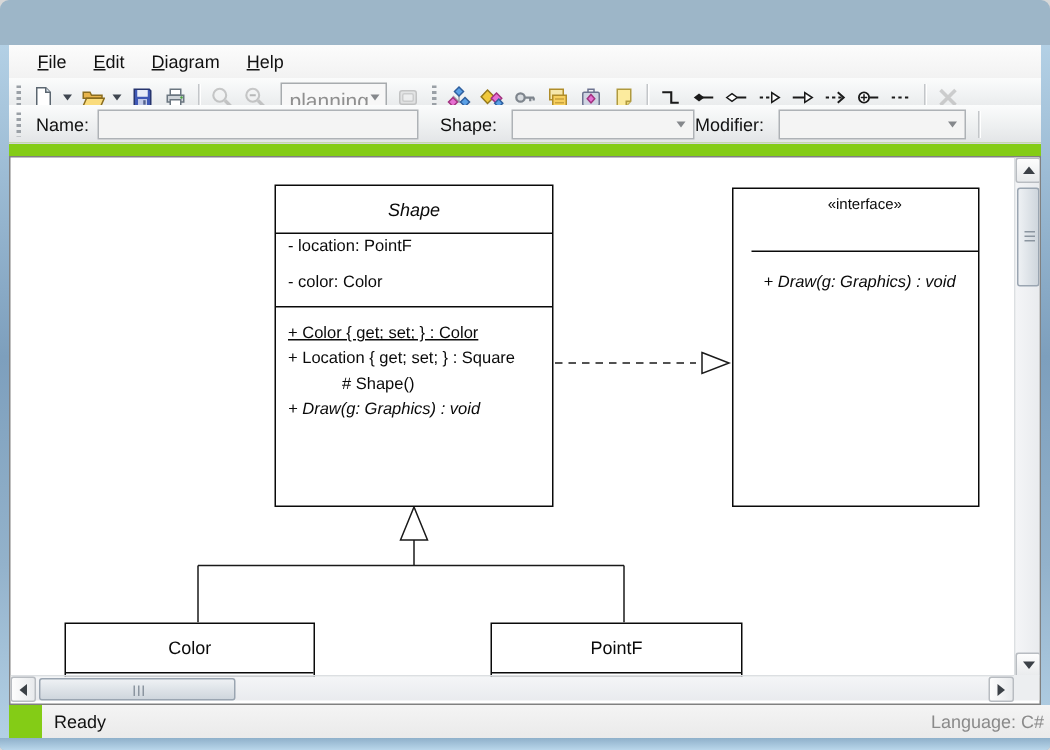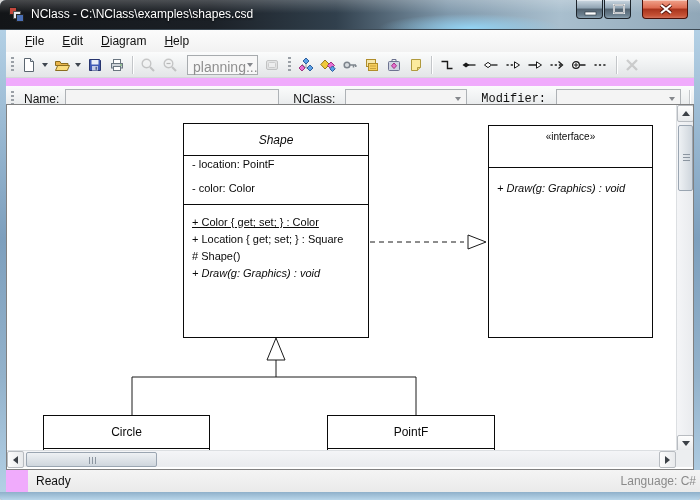--- a/index.html
+++ b/index.html
@@ -25,29 +25,29 @@
   .btn-max{right:69px;width:27px;background:linear-gradient(to bottom,#cdd9e3,#8fa3b2 45%,#52626f 50%,#6d8190 85%,#8aa0af);}
   .btn-close{right:12px;width:46px;border-color:#4a1008;
     background:linear-gradient(to bottom,#f0a38c,#dd6a50 45%,#a8331c 50%,#c45034 85%,#d1705a);}
   .winbtn svg{position:absolute;left:0;top:0;}
   
   .frame{position:absolute;background:linear-gradient(to bottom,#b3d0e5,#7d9fbd 45%,#93b2cb 75%,#b3d0e5);}
   .frame.l{left:0;top:30px;width:6px;height:462px;}
   .frame.r{right:0;top:30px;width:6px;height:462px;}
   .frame.b{left:0;bottom:0;width:700px;height:8px;background:linear-gradient(to bottom,#8fb0ca,#b9d6ea);}
   
-  .client{position:absolute;left:6px;top:30px;width:688px;height:462px;background:#f0abfc;}
+  .client{position:absolute;left:6px;top:30px;width:688px;height:462px;background:#84cc16;}
   .menubar{position:absolute;left:0;top:0;width:100%;height:22px;background:linear-gradient(to bottom,#fcfcfc,#f2f2f2);display:flex;align-items:center;padding-left:10px;}
   .menuitem{font-size:12px;color:#111;padding:3px 9px;cursor:default;}
   .accel{text-decoration:underline;}
   .toolbar,.fieldbar{position:absolute;left:0;width:100%;height:26px;
     background:linear-gradient(to bottom,#fbfcfc,#eef0f1 55%,#e3e5e7);
     border-bottom:1px solid #d4d7d9;display:flex;align-items:center;}
   .toolbar{top:22px;}
-  .fieldbar{top:56px;}
+  .fieldbar{top:40px;}
   .grip{width:3px;height:16px;margin:0 4px 0 5px;
     background:repeating-linear-gradient(to bottom,#9aa0a6 0 2px,transparent 2px 4px);}
   .tbtn{width:20px;height:20px;display:flex;align-items:center;justify-content:center;border-radius:2px;margin:0 1px;}
   .caret{width:9px;height:20px;display:flex;align-items:center;justify-content:center;margin-right:2px;}
   .caret i{display:block;width:0;height:0;border-left:3px solid transparent;border-right:3px solid transparent;border-top:4px solid #3f4650;}
   .tsep{width:1px;height:18px;background:#c3c6c9;box-shadow:1px 0 0 #fff;margin:0 4px;}
   .disabled{opacity:.45;filter:grayscale(1);}
   .combo{width:71px;height:20px;border:1px solid #a7abae;background:#f7f7f7;position:relative;margin:0 3px 0 6px;}
   .combo .val{position:absolute;left:5px;top:3px;font-size:14px;color:#8f8f8f;}
   .combo .dd{position:absolute;right:0;top:0;width:15px;height:18px;display:flex;align-items:center;justify-content:center;}
@@ -63,21 +63,21 @@
   
   .canvas{position:absolute;left:0;top:74px;width:688px;height:366px;background:#fff;border:1px solid #808080;overflow:hidden;}
   .connectors{position:absolute;left:0;top:0;}
   .uml{position:absolute;border:1px solid #0a0a0a;background:#fff;font-size:11px;color:#0a0a0a;}
   .uml .hdr{text-align:center;border-bottom:1px solid #0a0a0a;}
   .uml .row{padding:6px 0 0 8px;line-height:17px;white-space:nowrap;}
   .ital{font-style:italic;}
   .box-shape{left:176px;top:18px;width:186px;height:215px;}
   .box-shape .hdr{height:32px;line-height:32px;font-size:12px;}
   .box-shape .fields{height:49px;border-bottom:1px solid #0a0a0a;}
-  .box-idraw{left:481px;top:20px;width:165px;height:213px;}
+  .box-idraw{left:481px;top:20px;width:165px;height:213px;padding-left:12px;}
   .box-idraw .hdr{height:42px;padding-top:5px;}
   .box-idraw .stereo{font-size:10px;line-height:12px;}
   .box-idraw .iname{font-size:12px;line-height:16px;}
   .box-sub{top:310px;height:37px;}
   .box-circle{left:36px;width:167px;}
   .box-square{left:320px;width:168px;}
   .box-sub .hdr{height:33px;line-height:33px;font-size:12px;}
   
   .vsb{position:absolute;right:0;top:0;width:17px;height:347px;background:linear-gradient(to right,#f4f5f7,#e9ebee);border-left:1px solid #dcdfe2;}
   .hsb{position:absolute;left:0;bottom:2px;height:17px;width:669px;background:linear-gradient(to bottom,#f4f5f7,#e9ebee);border-top:1px solid #dcdfe2;}
@@ -98,45 +98,20 @@
   .statusbar{position:absolute;left:0;bottom:0;width:100%;height:22px;background:linear-gradient(to bottom,#f4f4f4,#eaeaea);display:flex;align-items:center;margin-left:22px;}
   .status-left{font-size:12px;color:#111;margin-left:8px;flex:1;}
   .status-right{font-size:12px;color:#8a8a8a;margin-right:20px;}
   .sizegrip{position:absolute;right:2px;bottom:2px;}
 </style>
 </head>
 <body>
 
 <div class="win">
 
-  <div class="titlebar">
-    <div class="appicon">
-      <div class="sq red"></div>
-        <div class="sq lite"></div>
-        <div class="sq blue"></div>
-    </div>
-    <div class="titletext">NClass - C:\NClass\examples\shapes.csd</div>
-    <div class="winbtn btn-min">
-      <svg width="27" height="19">
-          <rect x="8" y="12" width="11" height="3" fill="#fff" stroke="#27323c" stroke-width="0.6"></rect>
-        </svg>
-    </div>
-    <div class="winbtn btn-max">
-      <svg width="27" height="19">
-          <rect x="9" y="5" width="10" height="8" fill="none" stroke="#fff" stroke-width="2"></rect>
-          <rect x="9" y="5" width="10" height="8" fill="none" stroke="#27323c" stroke-width="0.5"></rect>
-        </svg>
-    </div>
-    <div class="winbtn btn-close">
-      <svg width="46" height="19">
-          <path d="M18 5 L28 13 M28 5 L18 13" stroke="#57150c" stroke-width="4" fill="none"></path>
-          <path d="M18 5 L28 13 M28 5 L18 13" stroke="#fff" stroke-width="2.2" fill="none"></path>
-        </svg>
-    </div>
-  </div>
 
   <div class="frame l"></div>
   <div class="frame r"></div>
   <div class="frame b"></div>
 
   <div class="client">
 
     <div class="menubar">
       <div class="menuitem"><span class="accel">F</span><span>ile</span></div>
       <div class="menuitem"><span class="accel">E</span><span>dit</span></div>
@@ -316,28 +291,28 @@
         <svg width="16" height="16">
             <path d="M3 3 L13 13 M13 3 L3 13" stroke="#9aa0a6" stroke-width="2.4"></path>
           </svg>
       </div>
     </div>
 
     <div class="fieldbar">
       <div class="grip"></div>
       <span class="flabel">Name:</span>
       <input class="ftext" type="text" readonly="" value="" style="">
-      <span class="flabel" style="margin-left:14px;">NClass:</span>
+      <span class="flabel" style="margin-left:14px;">Shape:</span>
       <div class="fcombo access">
         <span class="val"></span>
         <span class="dd">
             <i></i>
           </span>
       </div>
-      <span class="flabel" style="margin-left:14px;font-family:Liberation Mono, monospace;">Modifier:</span>
+      <span class="flabel" style="margin-left:0;">Modifier:</span>
       <div class="fcombo modifier">
         <span class="val"></span>
         <span class="dd">
             <i></i>
           </span>
       </div>
       <div class="tsep" style="margin-left:8px;"></div>
     </div>
 
     <div class="canvas">
@@ -353,34 +328,34 @@
 
       <div class="uml box-shape">
         <div class="hdr ital">Shape</div>
         <div class="fields">
           <div class="row" style="padding-top:0;">- location: PointF</div>
           <div class="row" style="padding-top:7px;">- color: Color</div>
         </div>
         <div class="methods">
           <div class="row" style="padding-top:9px;text-decoration:underline;">+ Color { get; set; } : Color</div>
           <div class="row" style="padding-top:0;">+ Location { get; set; } : Square</div>
-          <div class="row" style="padding-top:0;"># Shape()</div>
+          <div class="row" style="padding-top:0;margin-left:36px;"># Shape()</div>
           <div class="row ital" style="padding-top:0;">+ Draw(g: Graphics) : void</div>
         </div>
       </div>
 
       <div class="uml box-idraw">
         <div class="hdr">
           <div class="stereo">«interface»</div>
         </div>
         <div class="row ital" style="padding-top:12px;">+ Draw(g: Graphics) : void</div>
       </div>
 
       <div class="uml box-sub box-circle">
-        <div class="hdr">Circle</div>
+        <div class="hdr">Color</div>
       </div>
 
       <div class="uml box-sub box-square">
         <div class="hdr">PointF</div>
       </div>
 
       <div class="vsb">
         <div class="sbbtn" style="top:0;left:0;">
             <span class="arrow up"></span>
           </div>

